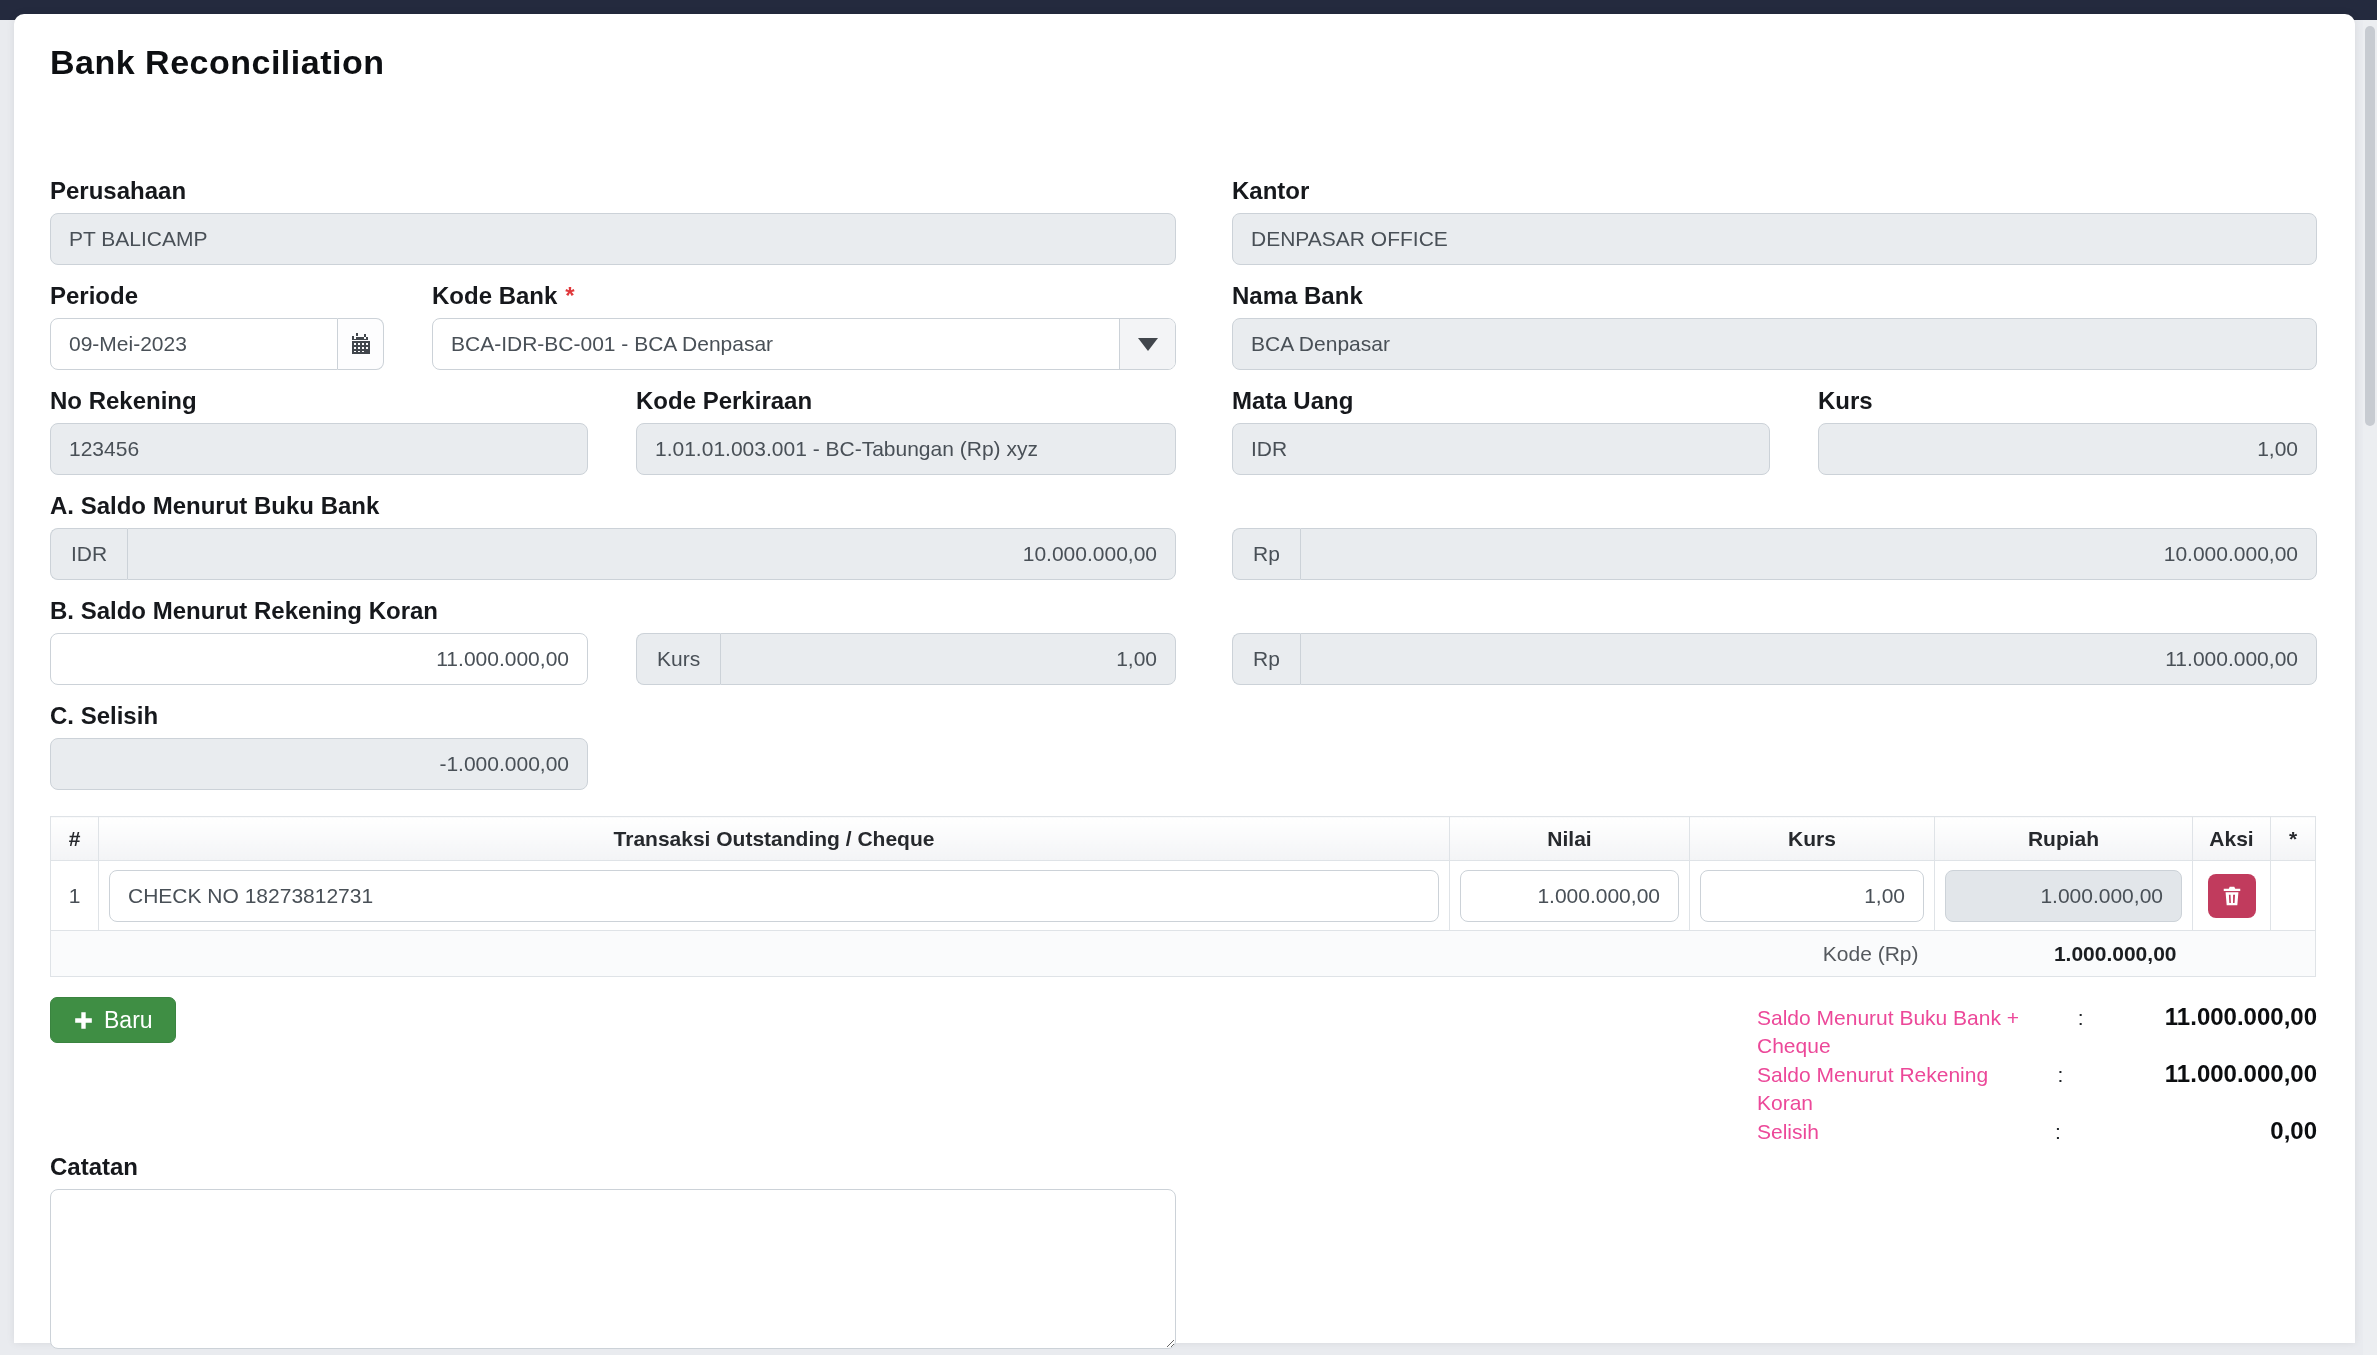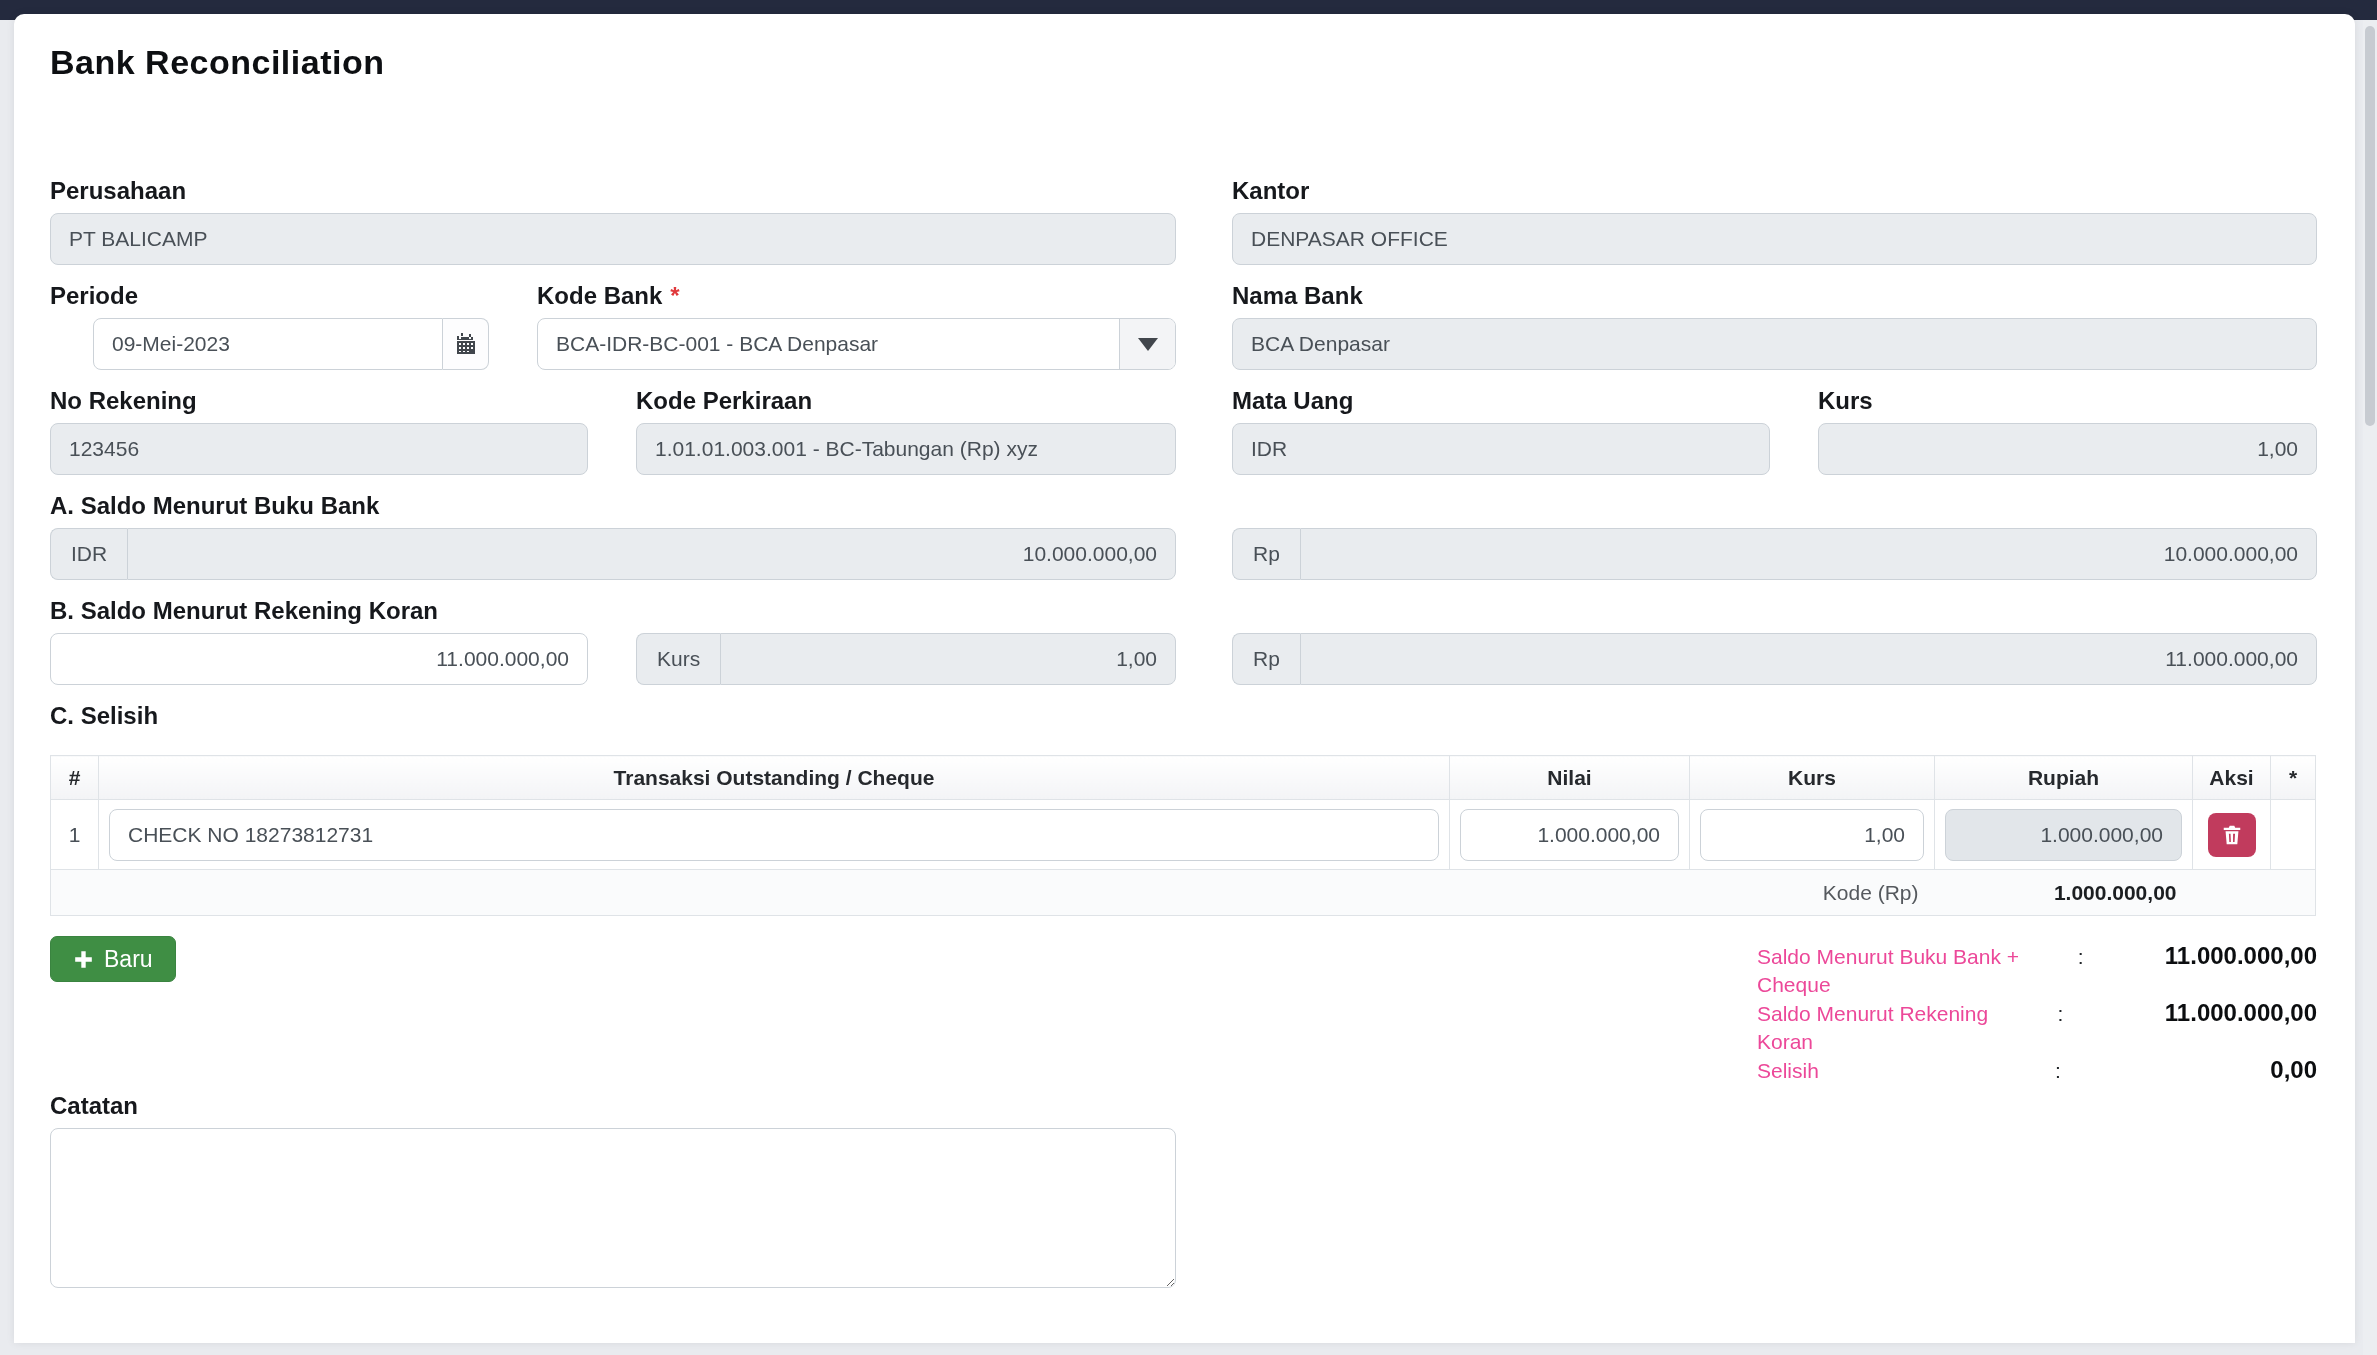--- a/index.html
+++ b/index.html
@@ -52,21 +52,21 @@
   .ctl.disabled { background:#e9ecef; }
   .ctl.right { text-align:right; }
   .igroup { display:flex; width:100%; }
   .igroup .addon {
     height:52px; background:#e9ecef; border:1px solid #ccd2d8;
     border-right:none; border-radius:8px 0 0 8px;
     display:flex; align-items:center; padding:0 20px;
     font-size:21px; color:#495057; flex:0 0 auto;
   }
   .igroup .ctl { border-radius:0 8px 8px 0; flex:1 1 auto; min-width:0; }
-  .date-group { display:flex; width:396px; flex:0 0 auto;margin-left:43px; }
+  .date-group { display:flex; width:334px; flex:0 0 auto; }
   .date-group .ctl { border-radius:8px 0 0 8px; }
   .date-addon {
     width:46px; height:52px; flex:0 0 auto; background:#fdfdfe;
     border:1px solid #ccd2d8; border-left:none; border-radius:0 8px 8px 0;
     display:flex; align-items:center; justify-content:center; cursor:pointer;
   }
   .select-ctl { position:relative; padding-right:66px; cursor:pointer; }
   .select-caret {
     position:absolute; right:0; top:0; width:56px; height:50px;
     border-left:1px solid #ccd2d8; border-radius:0 7px 7px 0;
@@ -235,20 +235,21 @@
       <div style="align-self:end;">
         <div class="igroup">
           <span class="addon">Rp</span>
           <input class="ctl disabled right" disabled="" value="11.000.000,00" style="">
         </div>
       </div>
     </div>
 
     <div class="form-row">
       <label class="f-label">C. Selisih</label>
+      <input class="ctl disabled right half" style="width: 538px;" disabled="" value="-1.000.000,00">
     </div>
 
     <table class="tx-table">
       <colgroup>
         <col style="width:48px">
           <col>
           <col style="width:240px">
           <col style="width:245px">
         <col style="width:258px">
           <col style="width:78px">

